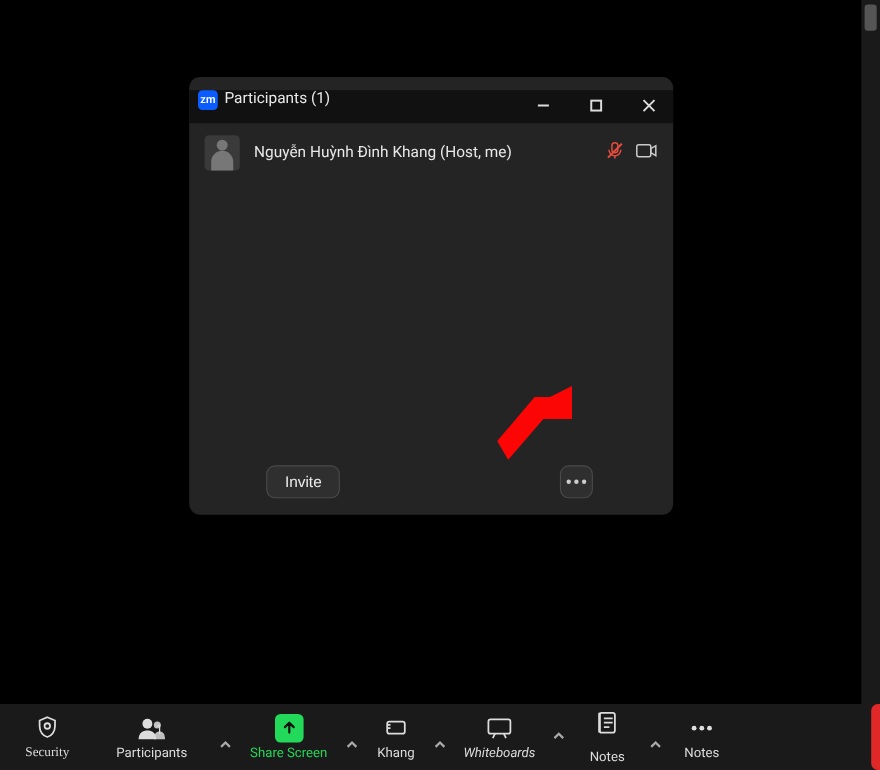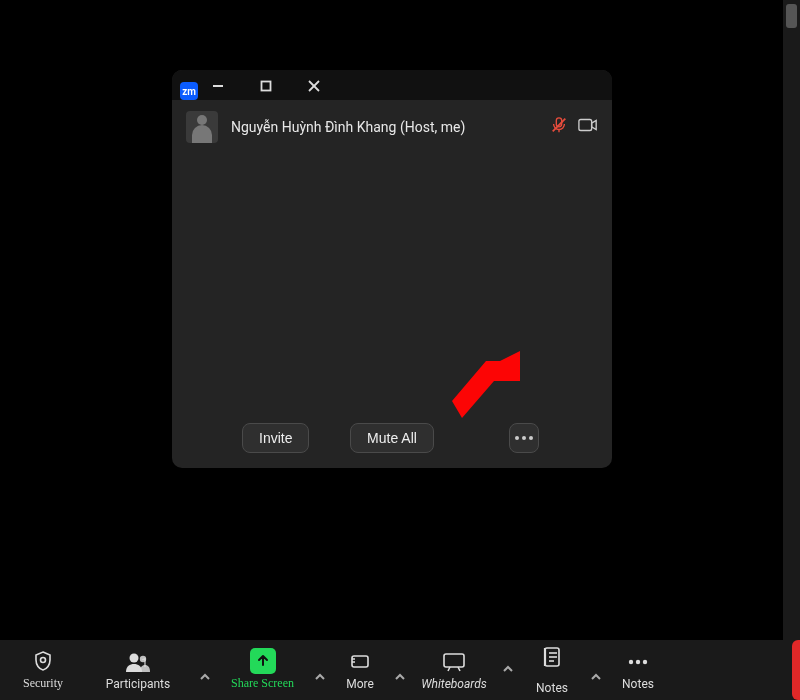--- a/index.html
+++ b/index.html
@@ -40,22 +40,23 @@
       height: 398px;
       background: #242424;
       border-radius: 10px;
       overflow: hidden;
       box-shadow: 0 3px 12px rgba(0,0,0,0.5);
     }
     .panel-titlebar {
       height: 30px;
       background: #111111;
       display: flex;
-      align-items: flex-end;
+      align-items: flex-start;
       padding: 0 8px;
+      margin-top: 12px;
     }
     .zoom-logo {
       width: 18px;
       height: 18px;
       background: #0b5cff;
       border-radius: 4px;
       display: flex;
       align-items: center;
       justify-content: center;
       color: #fff;
@@ -196,21 +197,21 @@
     .toolbar-item .icon-box {
       height: 24px;
       display: flex;
       align-items: center;
       justify-content: center;
     }
     .toolbar-item .label {
       font-size: 12px;
       color: #ddd;
     }
-    .toolbar-item.active .label { color: #23d959; font-family: Liberation Serif, serif; }
+    .toolbar-item.active .label { color: #23d959; }
     .caret {
       width: 24px;
       height: 100%;
       display: flex;
       align-items: flex-start;
       justify-content: center;
       padding-top: 14px;
       cursor: pointer;
     }
     .caret svg { width: 10px; height: 10px; stroke: #aaa; stroke-width: 2; fill: none; }
@@ -259,20 +260,21 @@
 </head>
 <body>
 
 <div class="right-scrollbar">
   <div class="right-scrollbar-track"></div>
 </div>
 
 <div class="participants-panel">
   <div class="panel-titlebar">
     <div class="zoom-logo">zm</div>
+    <div class="panel-title">Participants (1)</div>
     <div class="window-controls">
       <div class="win-ctrl">
         <svg viewBox="0 0 12 12">
             <line x1="1" y1="6" x2="11" y2="6"></line>
           </svg>
       </div>
       <div class="win-ctrl">
         <svg viewBox="0 0 12 12">
             <rect x="1.5" y="1.5" width="9" height="9"></rect>
           </svg>
@@ -302,21 +304,20 @@
         <svg viewBox="0 0 22 16">
           <rect x="1" y="2" width="14" height="12" rx="2"></rect>
           <path d="M15 6 L20 3 L20 13 L15 10 Z"></path>
         </svg>
       </span>
     </div>
   </div>
 
   <div class="panel-footer">
     <button class="btn invite-btn">Invite</button>
-    <button class="btn mute-all-btn">Mute All</button>
     <button class="btn more-options-btn">
       <span class="dots">
           <span></span>
           <span></span>
           <span></span>
         </span>
     </button>
   </div>
 </div>
 
@@ -376,21 +377,21 @@
   </div>
 
   <div class="tb-apps-wrap">
     <div class="toolbar-item tb-apps">
       <div class="icon-box">
         <svg width="22" height="22" viewBox="0 0 22 22" fill="none" stroke="#ddd" stroke-width="1.6">
           <rect x="3" y="5" width="16" height="11" rx="2"></rect>
           <path d="M3 8 H6 M3 11 H6"></path>
         </svg>
       </div>
-      <div class="label">More</div>
+      <div class="label">Khang</div>
     </div>
     <div class="caret">
       <svg viewBox="0 0 10 10">
           <polyline points="1,7 5,3 9,7"></polyline>
         </svg>
     </div>
   </div>
 
   <div class="tb-whiteboards-wrap">
     <div class="toolbar-item tb-whiteboards">

